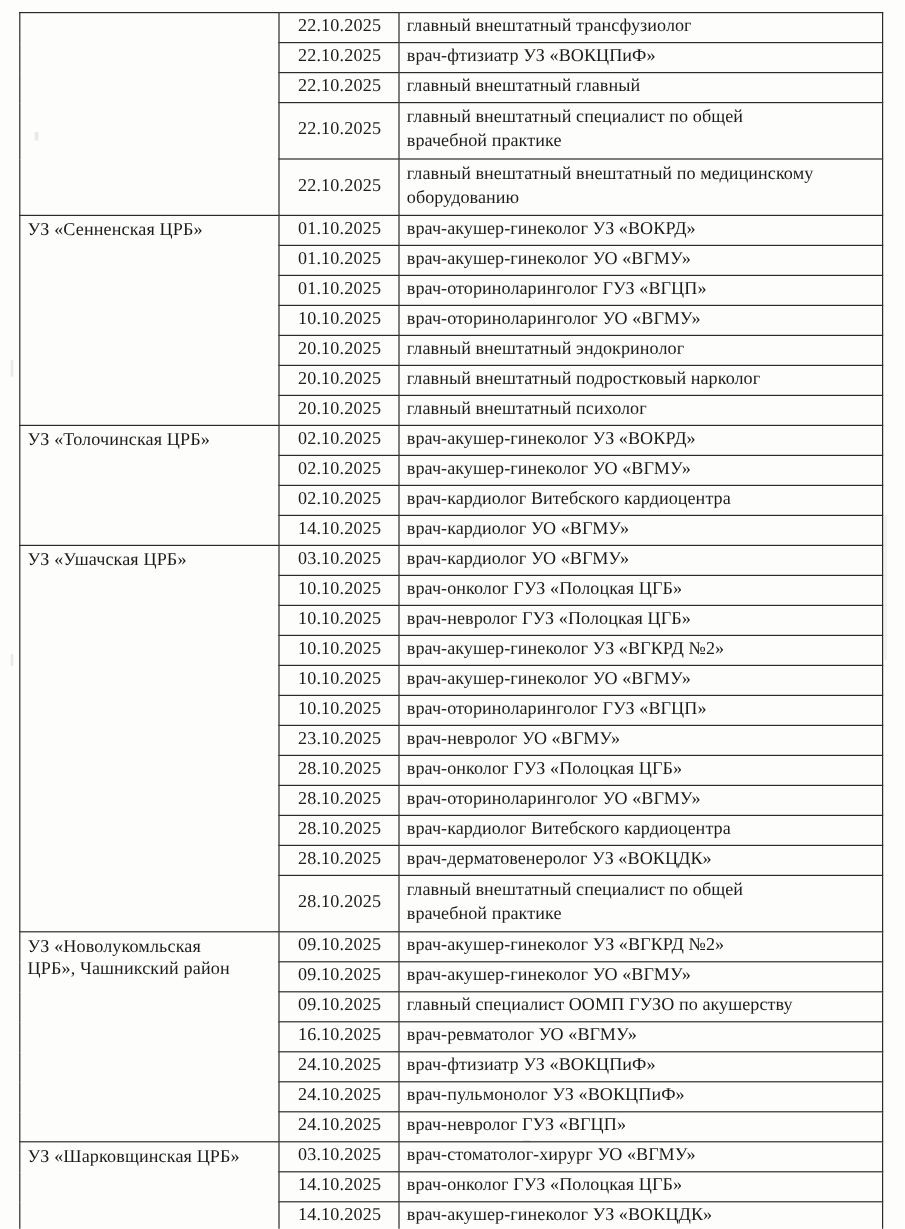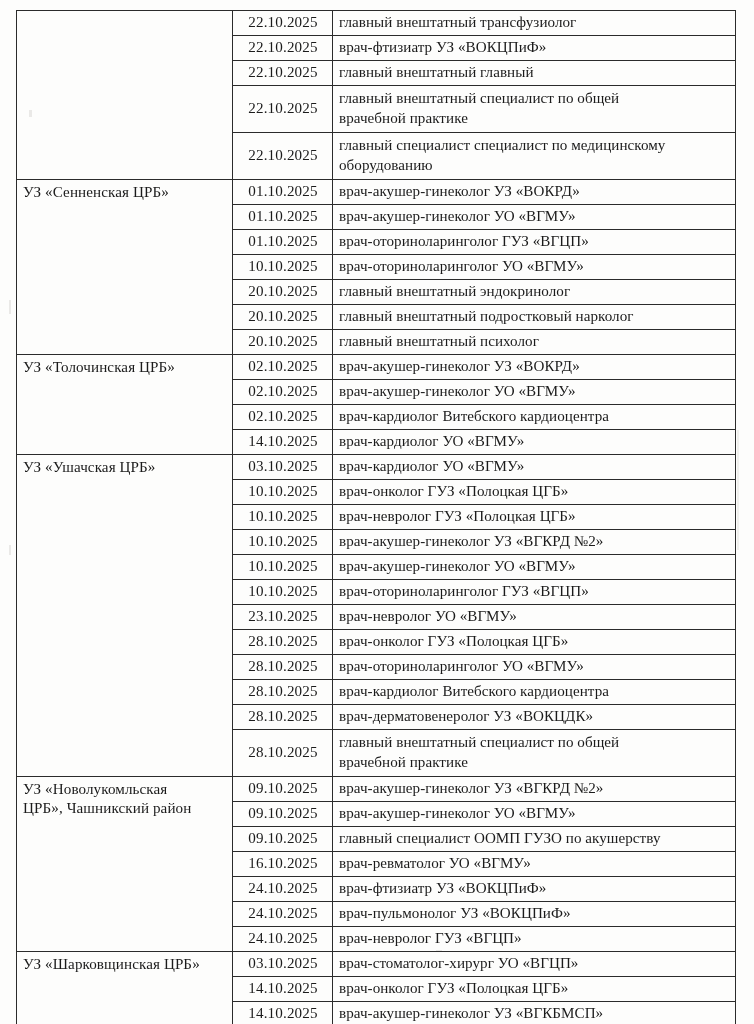--- a/index.html
+++ b/index.html
@@ -118,21 +118,21 @@
         <tr>
           <td class="date tall">22.10.2025</td>
           <td class="spec tall">
             <span class="spec-line">главный внештатный специалист по общей</span>
             <span class="spec-line">врачебной практике</span>
           </td>
         </tr>
         <tr>
           <td class="date tall">22.10.2025</td>
           <td class="spec tall">
-            <span class="spec-line">главный специалист специалист по медицинскому</span>
+            <span class="spec-line">главный внештатный внештатный по медицинскому</span>
             <span class="spec-line">оборудованию</span>
           </td>
         </tr>
         <tr>
           <td class="org" rowspan="7">
             <span class="org-line">УЗ «Сенненская ЦРБ»</span>
           </td>
           <td class="date one">01.10.2025</td>
           <td class="spec one">
             <span class="spec-line">врач-акушер-гинеколог УЗ «ВОКРД»</span>
@@ -322,31 +322,31 @@
           <td class="spec one">
             <span class="spec-line">врач-невролог ГУЗ «ВГЦП»</span>
           </td>
         </tr>
         <tr>
           <td class="org" rowspan="9">
             <span class="org-line">УЗ «Шарковщинская ЦРБ»</span>
           </td>
           <td class="date one">03.10.2025</td>
           <td class="spec one">
-            <span class="spec-line">врач-стоматолог-хирург УО «ВГЦП»</span>
+            <span class="spec-line">врач-стоматолог-хирург УО «ВГМУ»</span>
           </td>
         </tr>
         <tr>
           <td class="date one">14.10.2025</td>
           <td class="spec one">
             <span class="spec-line">врач-онколог ГУЗ «Полоцкая ЦГБ»</span>
           </td>
         </tr>
         <tr>
           <td class="date one">14.10.2025</td>
           <td class="spec one">
-            <span class="spec-line">врач-акушер-гинеколог УЗ «ВГКБМСП»</span>
+            <span class="spec-line">врач-акушер-гинеколог УЗ «ВОКЦДК»</span>
           </td>
         </tr>
       </tbody>
   </table>
 
 </div>
 
 </body></html>

